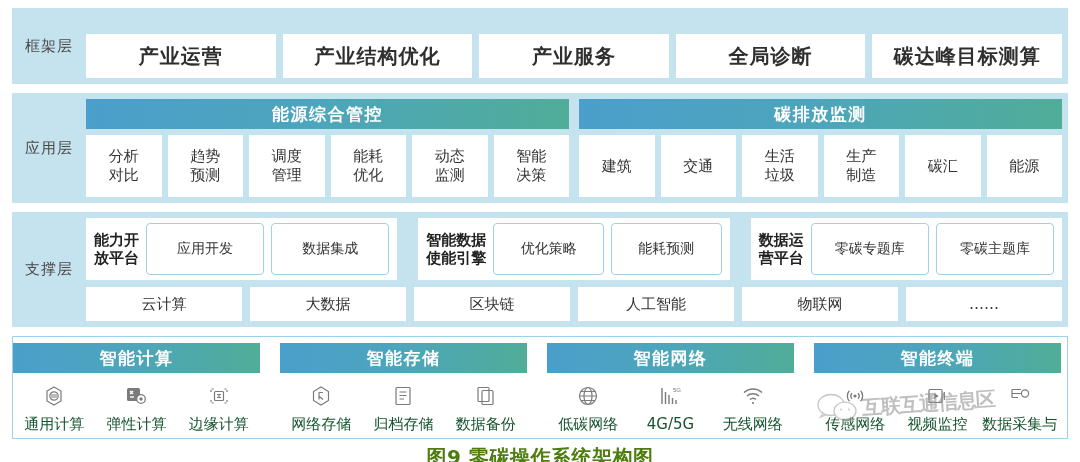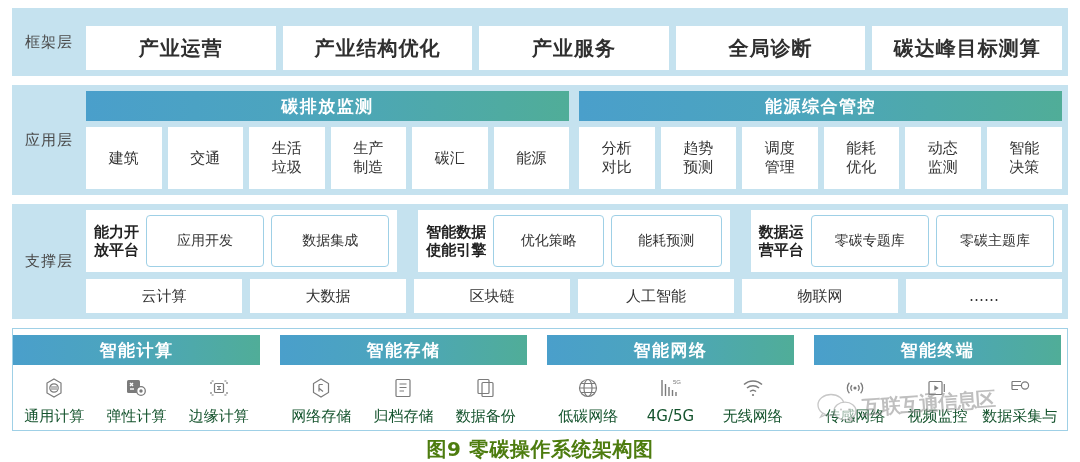--- a/index.html
+++ b/index.html
@@ -29,21 +29,21 @@
     font-size:15px;
     color:#4a4a4a;
     letter-spacing:1px;
     white-space:nowrap;
   }
   .layer-body{flex:1 1 auto;display:flex;}
 
   
   .framework{background:#c5e2ef;padding:0;}
   .framework .layer-body{
-    gap:7px;padding:18px 6px 6px 0;
+    gap:7px;padding:18px 6px 6px 0;margin-top:8px;
   }
   .fw-box{
     flex:1 1 0;
     background:#ffffff;
     display:flex;align-items:center;justify-content:center;
     height:44px;
     font-size:20px;font-weight:bold;color:#2f2f2f;
     letter-spacing:1px;
     white-space:nowrap;
   }
@@ -164,53 +164,53 @@
       <div class="fw-box">产业结构优化</div>
       <div class="fw-box">产业服务</div>
       <div class="fw-box">全局诊断</div>
       <div class="fw-box">碳达峰目标测算</div>
     </div>
   </div>
 
   <div class="layer application">
     <div class="layer-label">应用层</div>
     <div class="layer-body">
-
-      <div class="app-group">
-        <div class="group-header">碳排放监测</div>
-        <div class="app-cells">
-          <div class="app-cell">建筑</div>
-          <div class="app-cell">交通</div>
-          <div class="app-cell">生活
-垃圾</div>
-          <div class="app-cell">生产
-制造</div>
-          <div class="app-cell">碳汇</div>
-          <div class="app-cell">能源</div>
-        </div>
-      </div>
 
       <div class="app-group">
         <div class="group-header">能源综合管控</div>
         <div class="app-cells">
           <div class="app-cell">分析
 对比</div>
           <div class="app-cell">趋势
 预测</div>
           <div class="app-cell">调度
 管理</div>
           <div class="app-cell">能耗
 优化</div>
           <div class="app-cell">动态
 监测</div>
           <div class="app-cell">智能
 决策</div>
         </div>
       </div>
 
+      <div class="app-group">
+        <div class="group-header">碳排放监测</div>
+        <div class="app-cells">
+          <div class="app-cell">建筑</div>
+          <div class="app-cell">交通</div>
+          <div class="app-cell">生活
+垃圾</div>
+          <div class="app-cell">生产
+制造</div>
+          <div class="app-cell">碳汇</div>
+          <div class="app-cell">能源</div>
+        </div>
+      </div>
+
     </div>
   </div>
 
   <div class="layer support">
     <div class="layer-label">支撑层</div>
     <div class="layer-body">
 
       <div class="sup-row1">
         <div class="plat">
           <div class="plat-title">能力开

